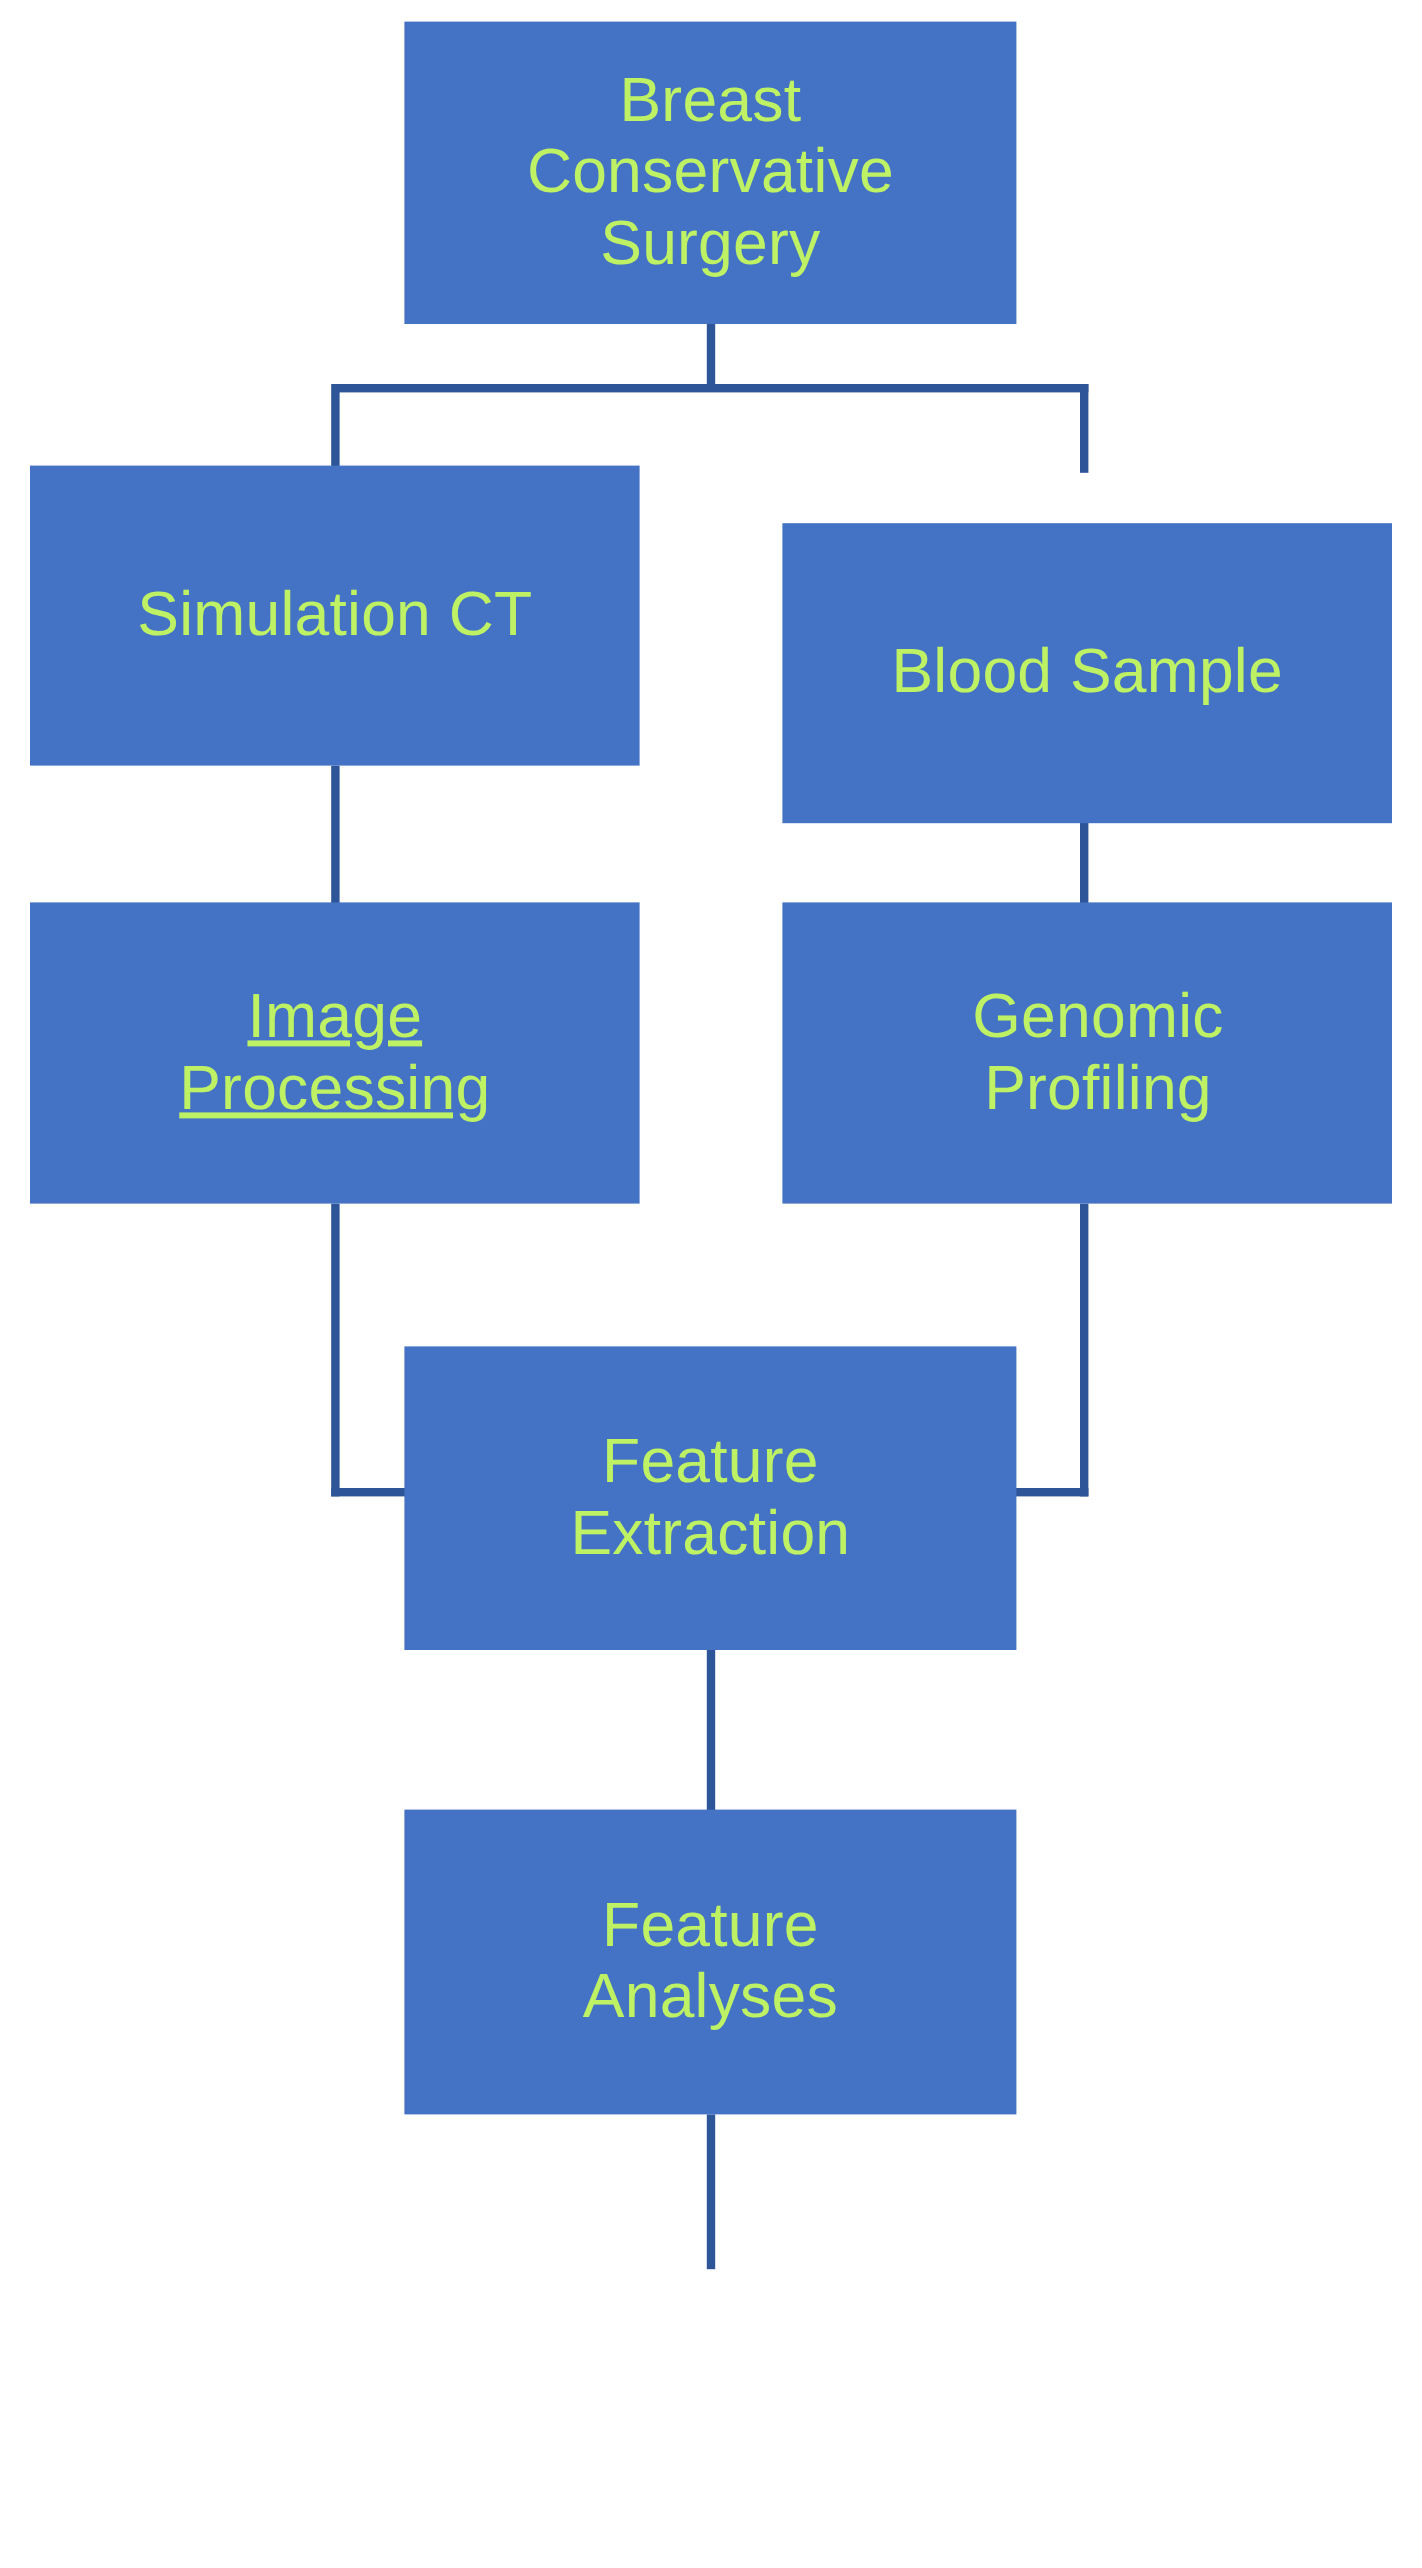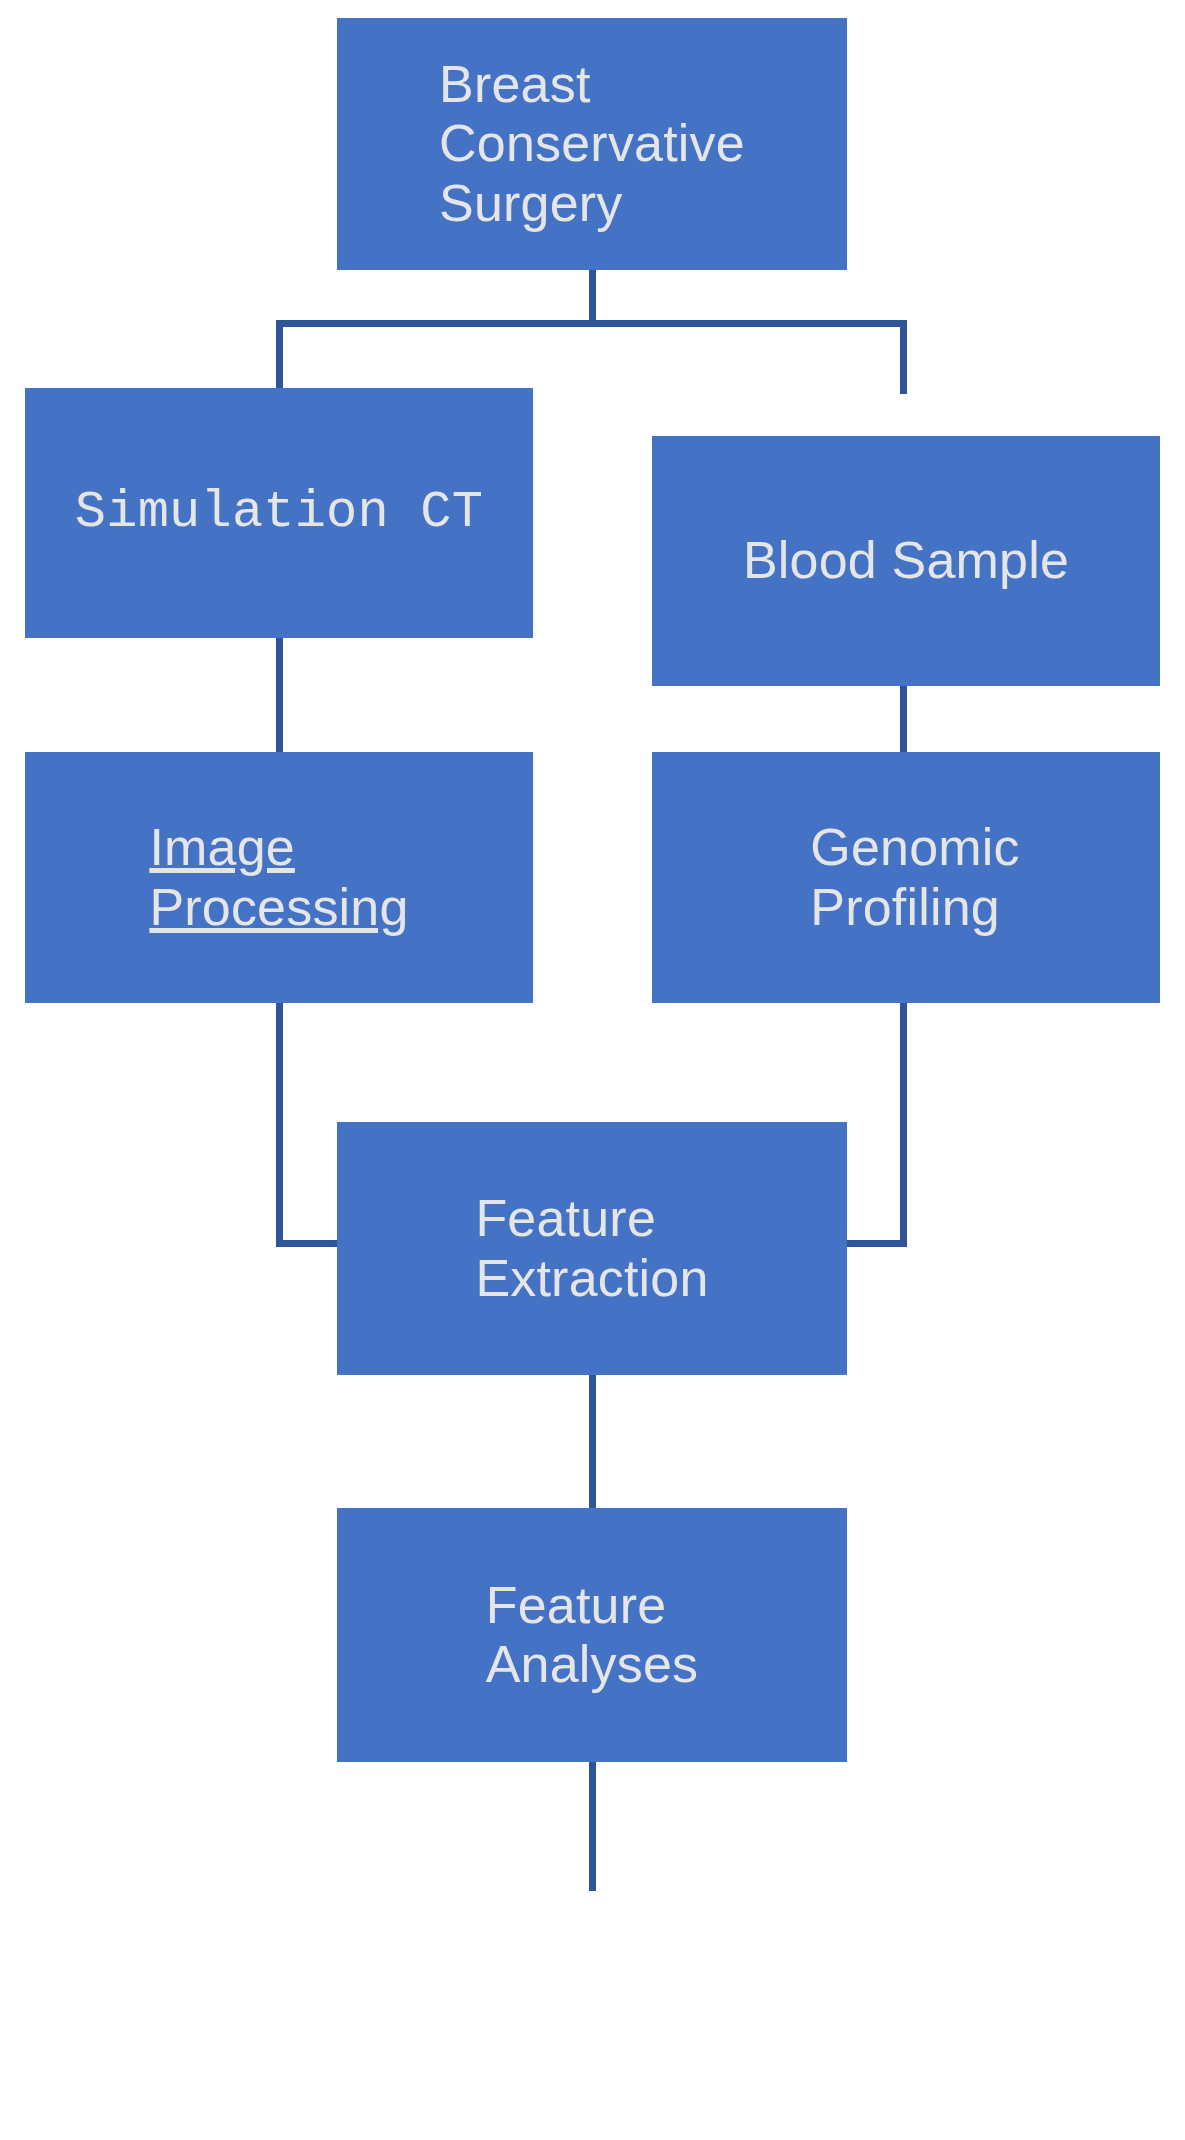--- a/index.html
+++ b/index.html
@@ -12,43 +12,43 @@
     position: relative;
     width: 1185px;
     height: 2140px;
     background: #ffffff;
     overflow: hidden;
     font-family: "Liberation Sans", "DejaVu Sans", sans-serif;
   }
   .node {
     position: absolute;
     background: #4472C4;
-    color: #e5e5e5;
+    color: #bef264;
     display: flex;
     align-items: center;
     justify-content: center;
-    text-align: left;
+    text-align: center;
     line-height: 1.14;
     font-size: 52px;
     font-weight: 400;
     letter-spacing: 0.2px;
     box-sizing: border-box;
     padding: 4px 10px;
     white-space: pre-line;
   }
   .conn {
     position: absolute;
     background: #2E5597;
   }
   .conn-v { width: 7px; }
   .conn-h { height: 7px; }
 
   
   #node-root          { left: 337px; top: 18px;   width: 510px; height: 252px; }
-  #node-sim-ct        { left: 25px;  top: 388px;  width: 508px; height: 250px; font-family: Liberation Mono, monospace; }
+  #node-sim-ct        { left: 25px;  top: 388px;  width: 508px; height: 250px; }
   #node-blood         { left: 652px; top: 388px;  width: 508px; height: 250px; margin-top: 48px; }
   #node-image-proc    { left: 25px;  top: 752px;  width: 508px; height: 251px; text-decoration: underline; }
   #node-genomic       { left: 652px; top: 752px;  width: 508px; height: 251px; padding-left: 28px; }
   #node-feat-extract  { left: 337px; top: 1122px; width: 510px; height: 253px; }
   #node-feat-analyses { left: 337px; top: 1508px; width: 510px; height: 254px; }
   #node-prediction    { left: 337px; top: 1888px; width: 510px; height: 252px; }
 
   
   
   #conn-root-down     { left: 589px; top: 270px;  height: 56px; }

